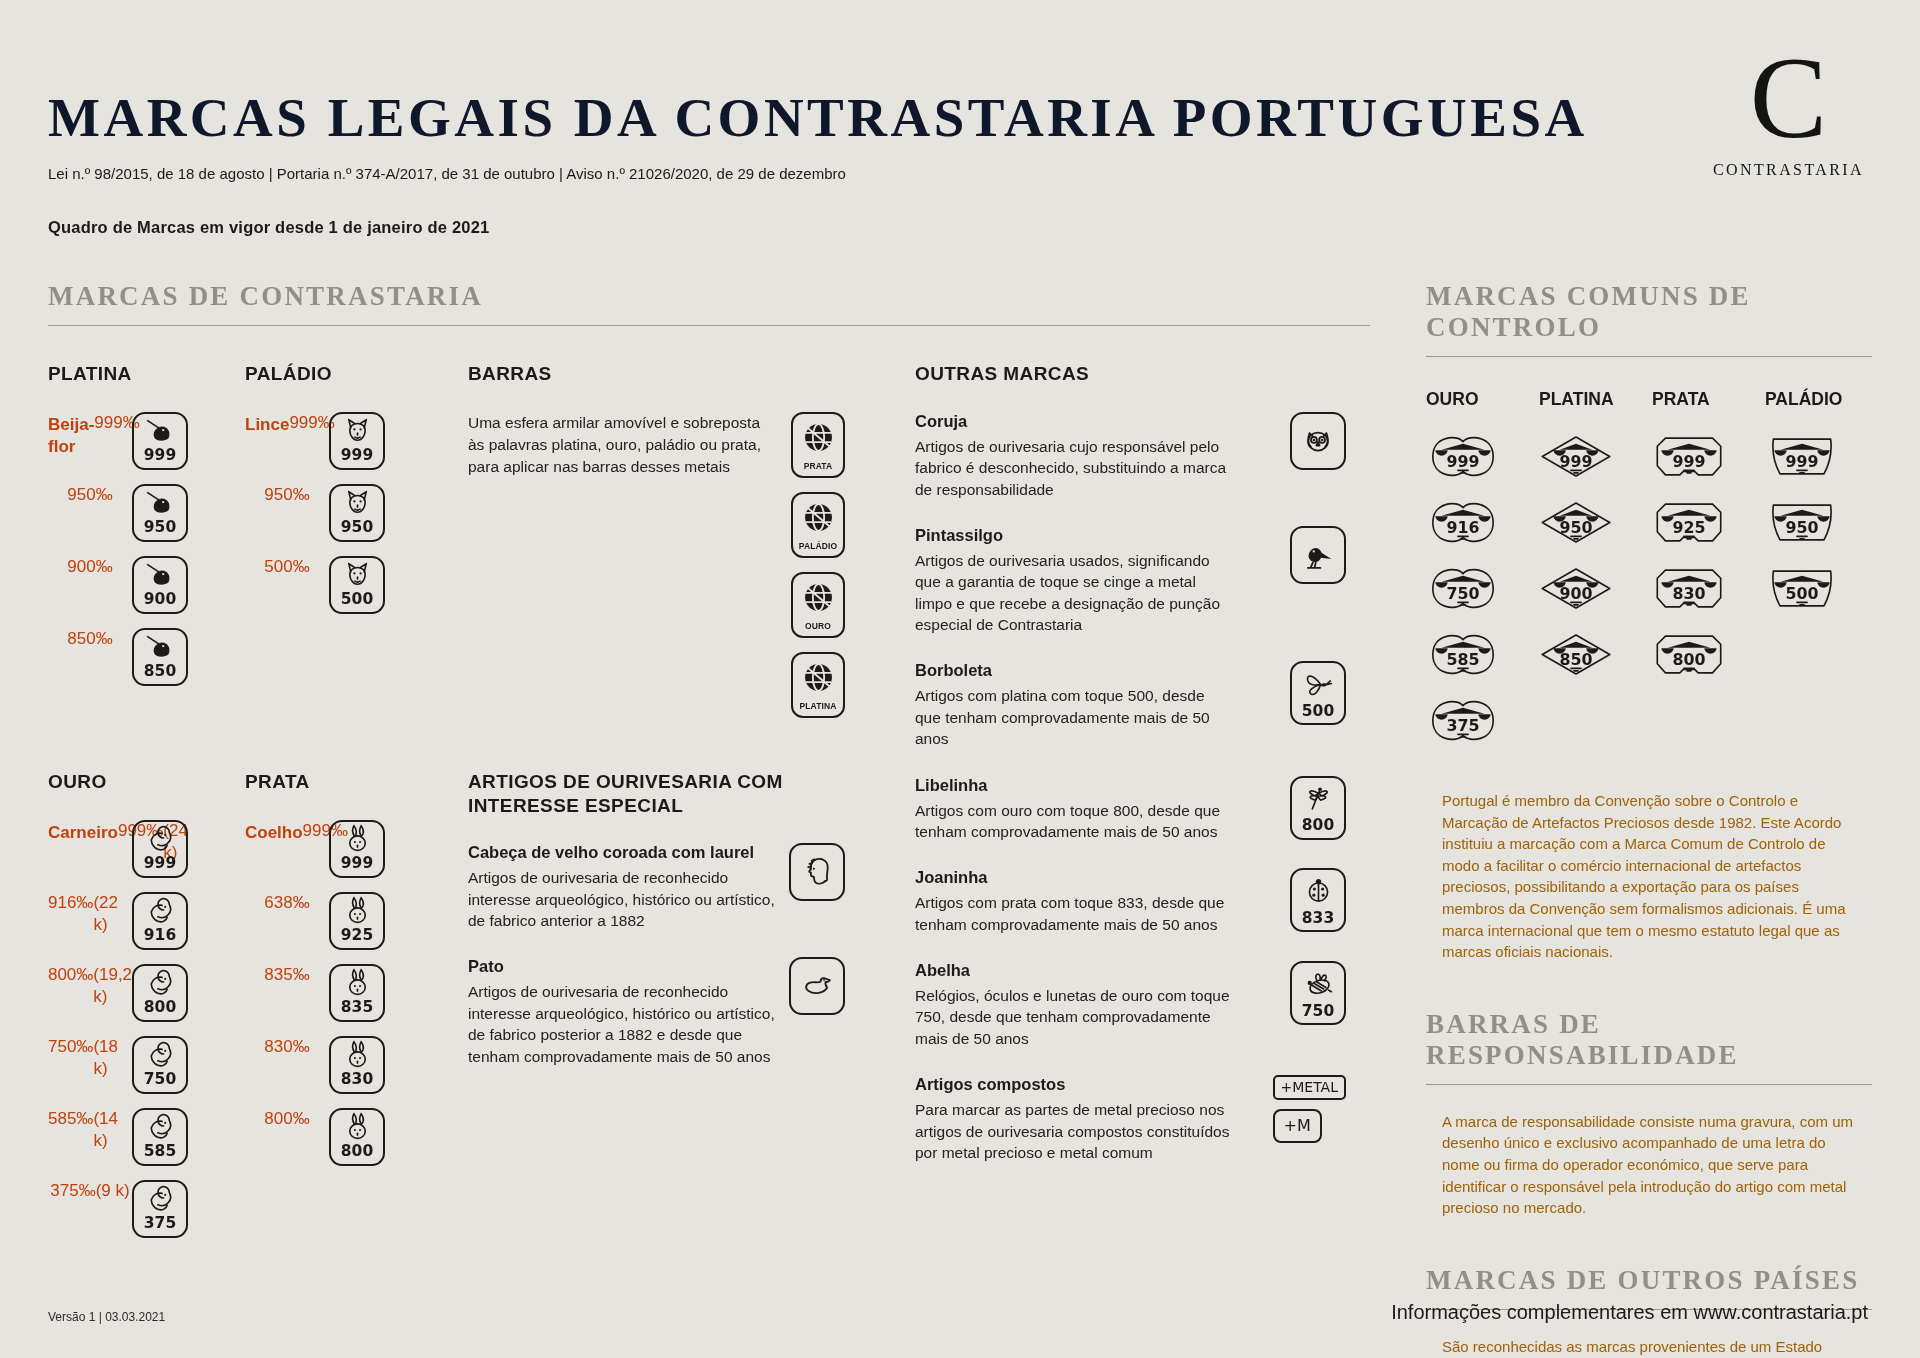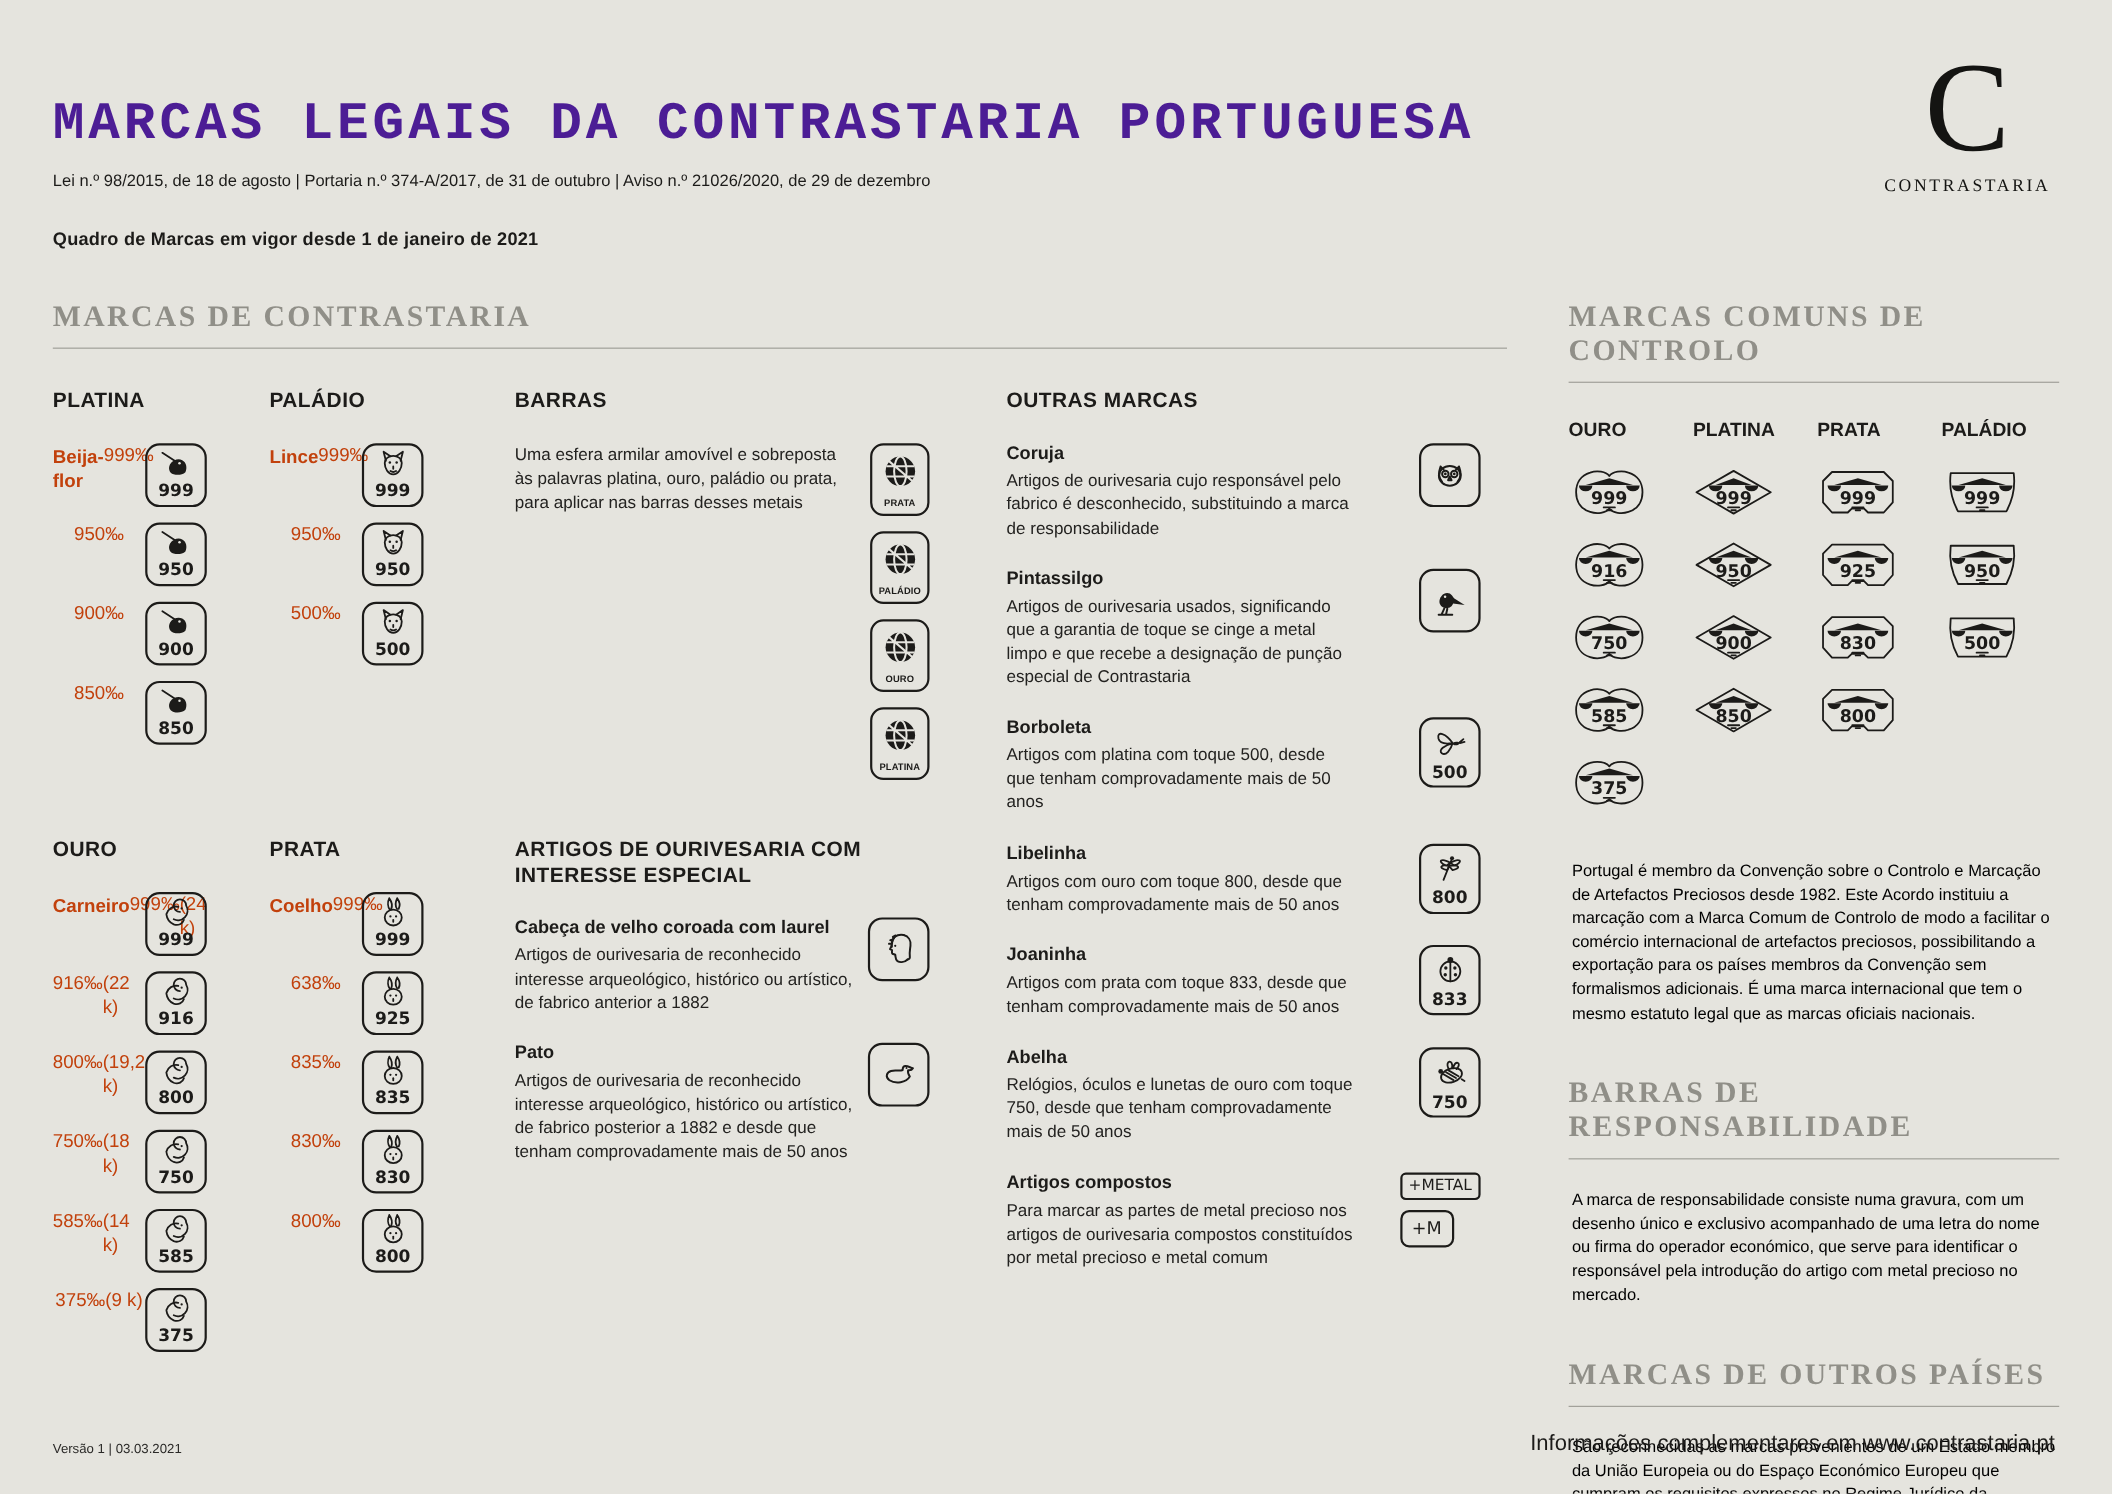--- a/index.html
+++ b/index.html
@@ -6,22 +6,22 @@
   body{
     width:1920px;height:1358px;position:relative;overflow:hidden;
     background:#e5e4de;color:#1c1b19;
     font-family:"Liberation Sans",sans-serif;
     -webkit-font-smoothing:antialiased;
   }
   .page{position:absolute;inset:0;padding:46px 48px;box-sizing:border-box}
 
   
   .title{
-    font-family:Liberation Mono, monospace;font-weight:700;
-    font-size:48px;letter-spacing:3.5px;color:#4c1d95;margin:40px 0 0;
+    font-family:Liberation Serif, serif;font-weight:700;
+    font-size:55px;letter-spacing:3.5px;color:#0f172a;margin:40px 0 0;
   }
   .subtitle{font-size:15px;margin-top:16px;color:#1c1b19}
   .effective{font-size:16.5px;font-weight:700;margin-top:36px;letter-spacing:.2px}
 
   .logo{position:absolute;top:40px;right:56px;text-align:center;color:#141412}
   .logo-c{font-family:"Liberation Serif",serif;font-size:116px;line-height:1;font-weight:500}
   .logo-name{font-family:"Liberation Serif",serif;font-size:16px;letter-spacing:2.4px;margin-top:5px}
 
   
   h2.sec{
@@ -77,21 +77,21 @@
   .badge.b0{font-size:14px;padding:2px 6px 3px;border-radius:5px}
   .badge.b1{font-size:16px;padding:5px 9px 6px;border-radius:8px}
 
   
   .ctrl-grid{display:grid;grid-template-columns:repeat(4,1fr);margin-top:32px;column-gap:6px}
   .ctrl-col{display:flex;flex-direction:column}
   .ctrl-head{font-size:17.5px;font-weight:700;margin:0 0 24px}
   svg.cstamp{width:74px;height:45px;margin-bottom:21px;flex:none}
   svg.cstamp .ctext{font:700 15.5px "DejaVu Sans",sans-serif;fill:#1c1b19;text-anchor:middle}
 
-  .para{font-size:15px;line-height:1.44;margin:26px 3px 0;color:#000000}
+  .para{font-size:15px;line-height:1.44;margin:26px 16px 0;color:#a16207}
   .rsec{margin-top:46px}
 
   
   .footer{position:absolute;left:48px;right:52px;bottom:34px;display:flex;justify-content:space-between;align-items:flex-end}
   .fleft{font-size:12px;color:#2b2a28}
   .fright{font-size:20px;color:#1c1b19}
 
   
   svg .s{fill:none;stroke:#1c1b19;stroke-width:1.6;stroke-linecap:round;stroke-linejoin:round}
   svg .d{fill:#1c1b19;stroke:none}

